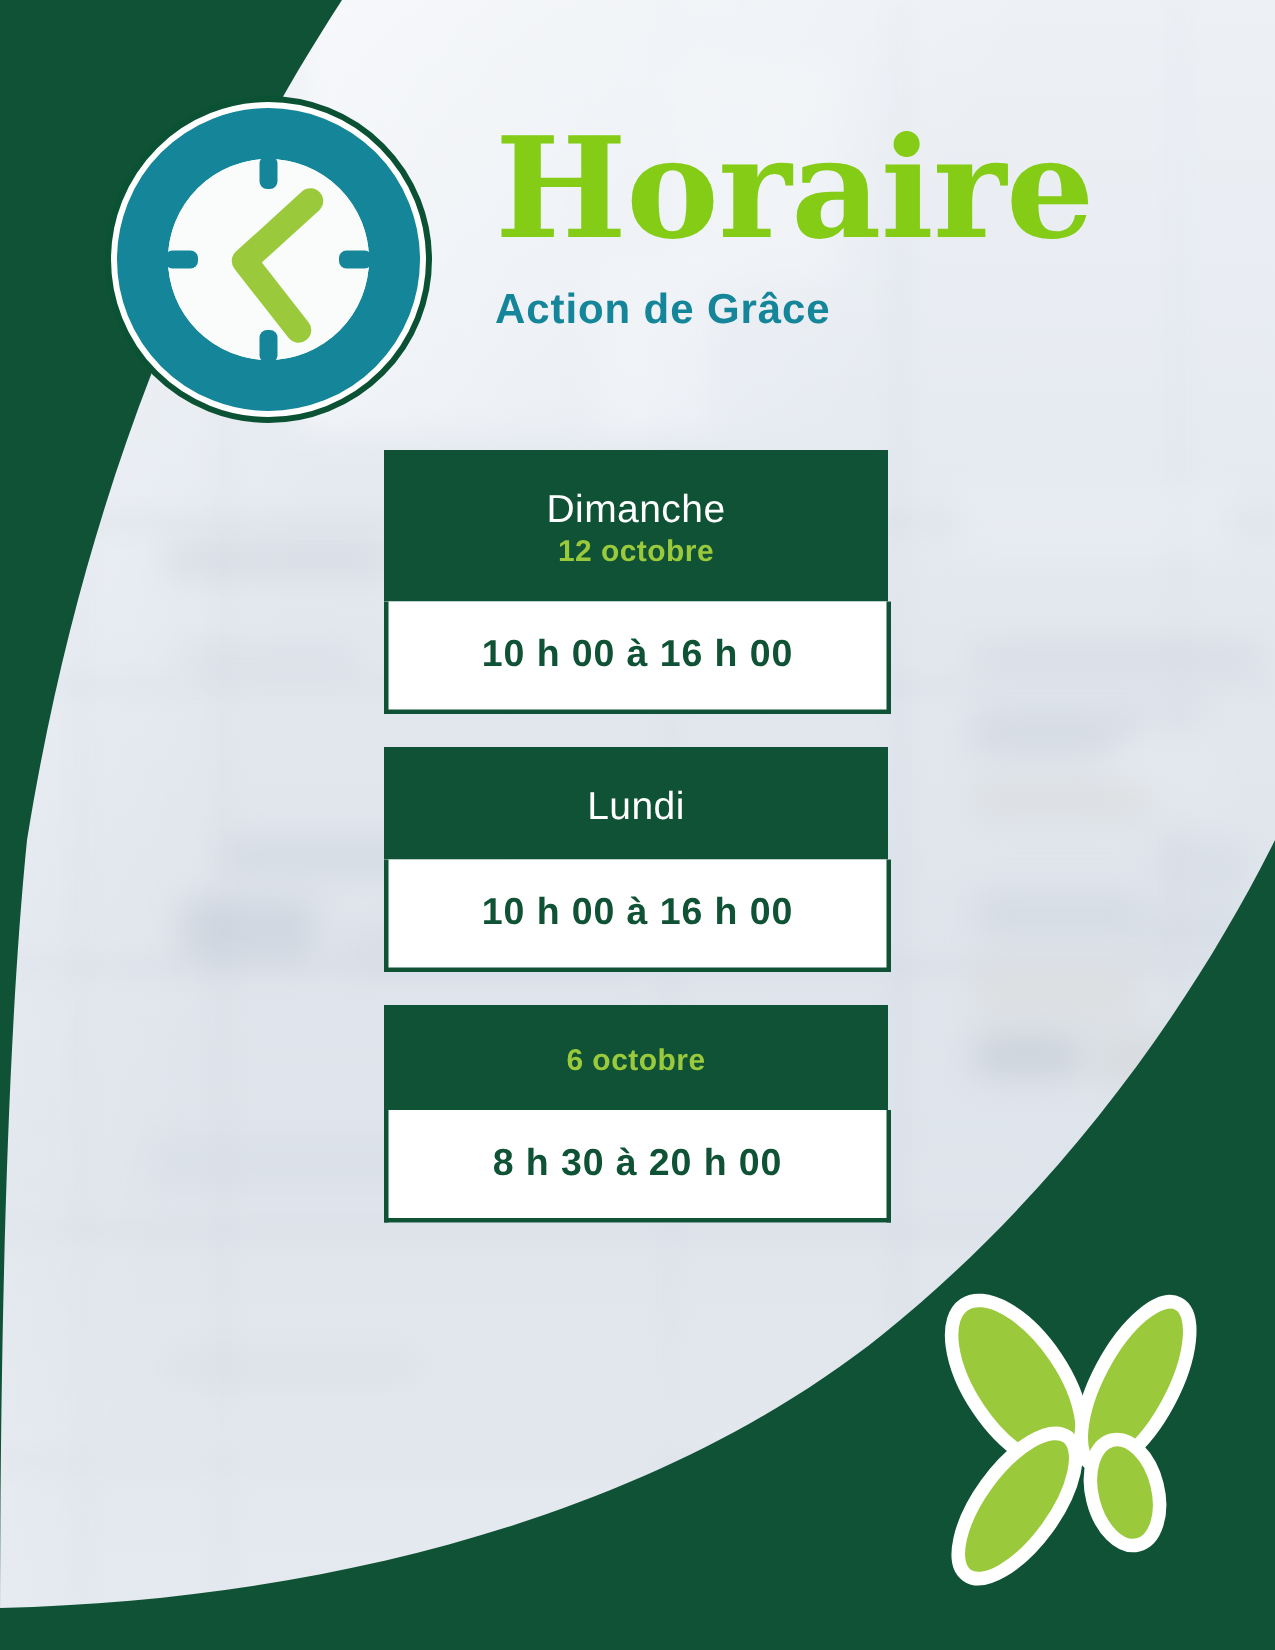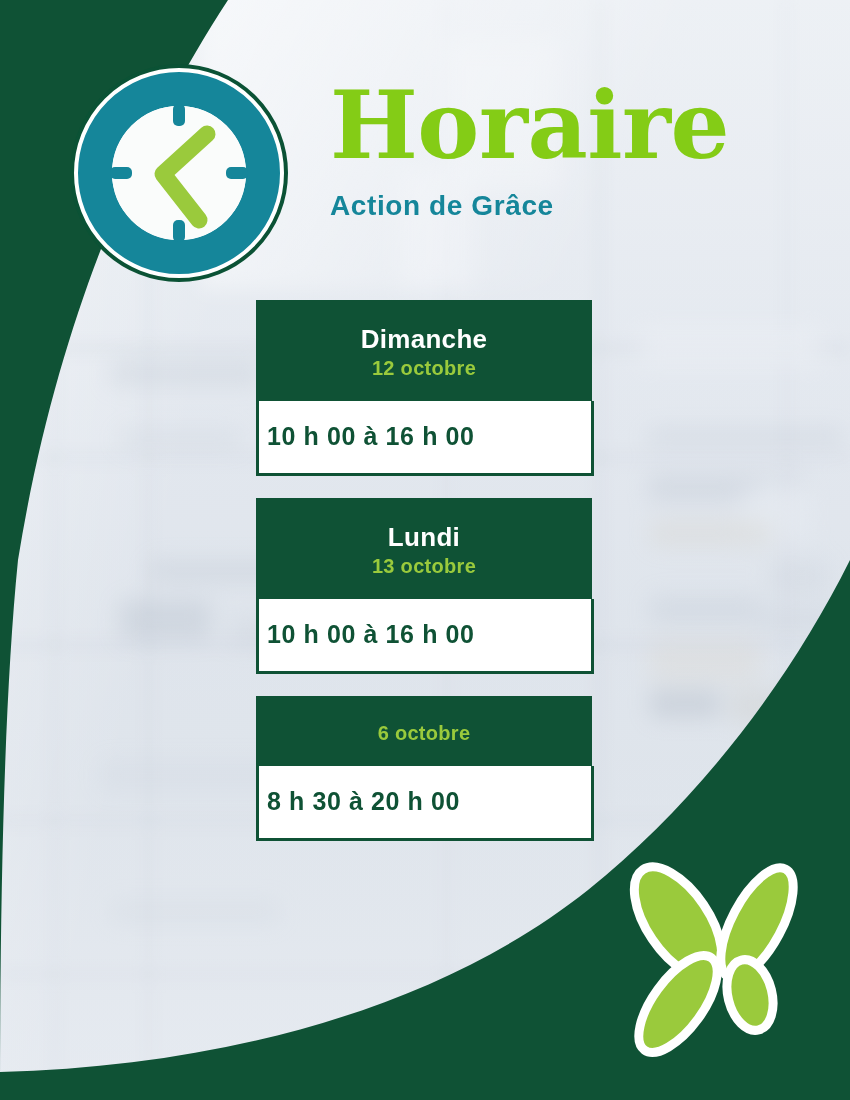--- a/index.html
+++ b/index.html
@@ -87,40 +87,40 @@
   .card { position:relative; margin-bottom:22px; }
   .card-head {
     background:#0F5235;
     width:336px;
     padding:24px 10px 20px;
     text-align:center;
   }
   .card-day {
     color:#ffffff;
     font-size:26px;
-    font-weight:700;
+    font-weight:400;
     letter-spacing:0.3px;
     line-height:1.2;
   }
   .card-date {
     color:#9ACA3C;
     font-size:20px;
     font-weight:700;
     letter-spacing:0.3px;
     line-height:1.3;
     margin-top:0;
   }
   .card-body {
     position:relative;
     width:338px;
     background:#ffffff;
     border:3px solid #0F5235;
     border-top:none;
     padding:21px 8px 22px;
-    text-align:left;
+    text-align:center;
   }
   .card-hours {
     color:#0F5235;
     font-size:25px;
     font-weight:700;
     letter-spacing:0.6px;
   }
 
   
   .butterfly { position:absolute; left:616px; top:860px; width:210px; height:200px; }
@@ -198,21 +198,20 @@
         <div class="card-date">12 octobre</div>
       </div>
       <div class="card-body">
         <div class="card-hours">10 h 00 à 16 h 00</div>
       </div>
     </div>
 
     <div class="card">
       <div class="card-head">
         <div class="card-day">Lundi</div>
-        <div class="card-date">13 octobre</div>
       </div>
       <div class="card-body">
         <div class="card-hours">10 h 00 à 16 h 00</div>
       </div>
     </div>
 
     <div class="card">
       <div class="card-head">
         <div class="card-date">6 octobre</div>
       </div>

